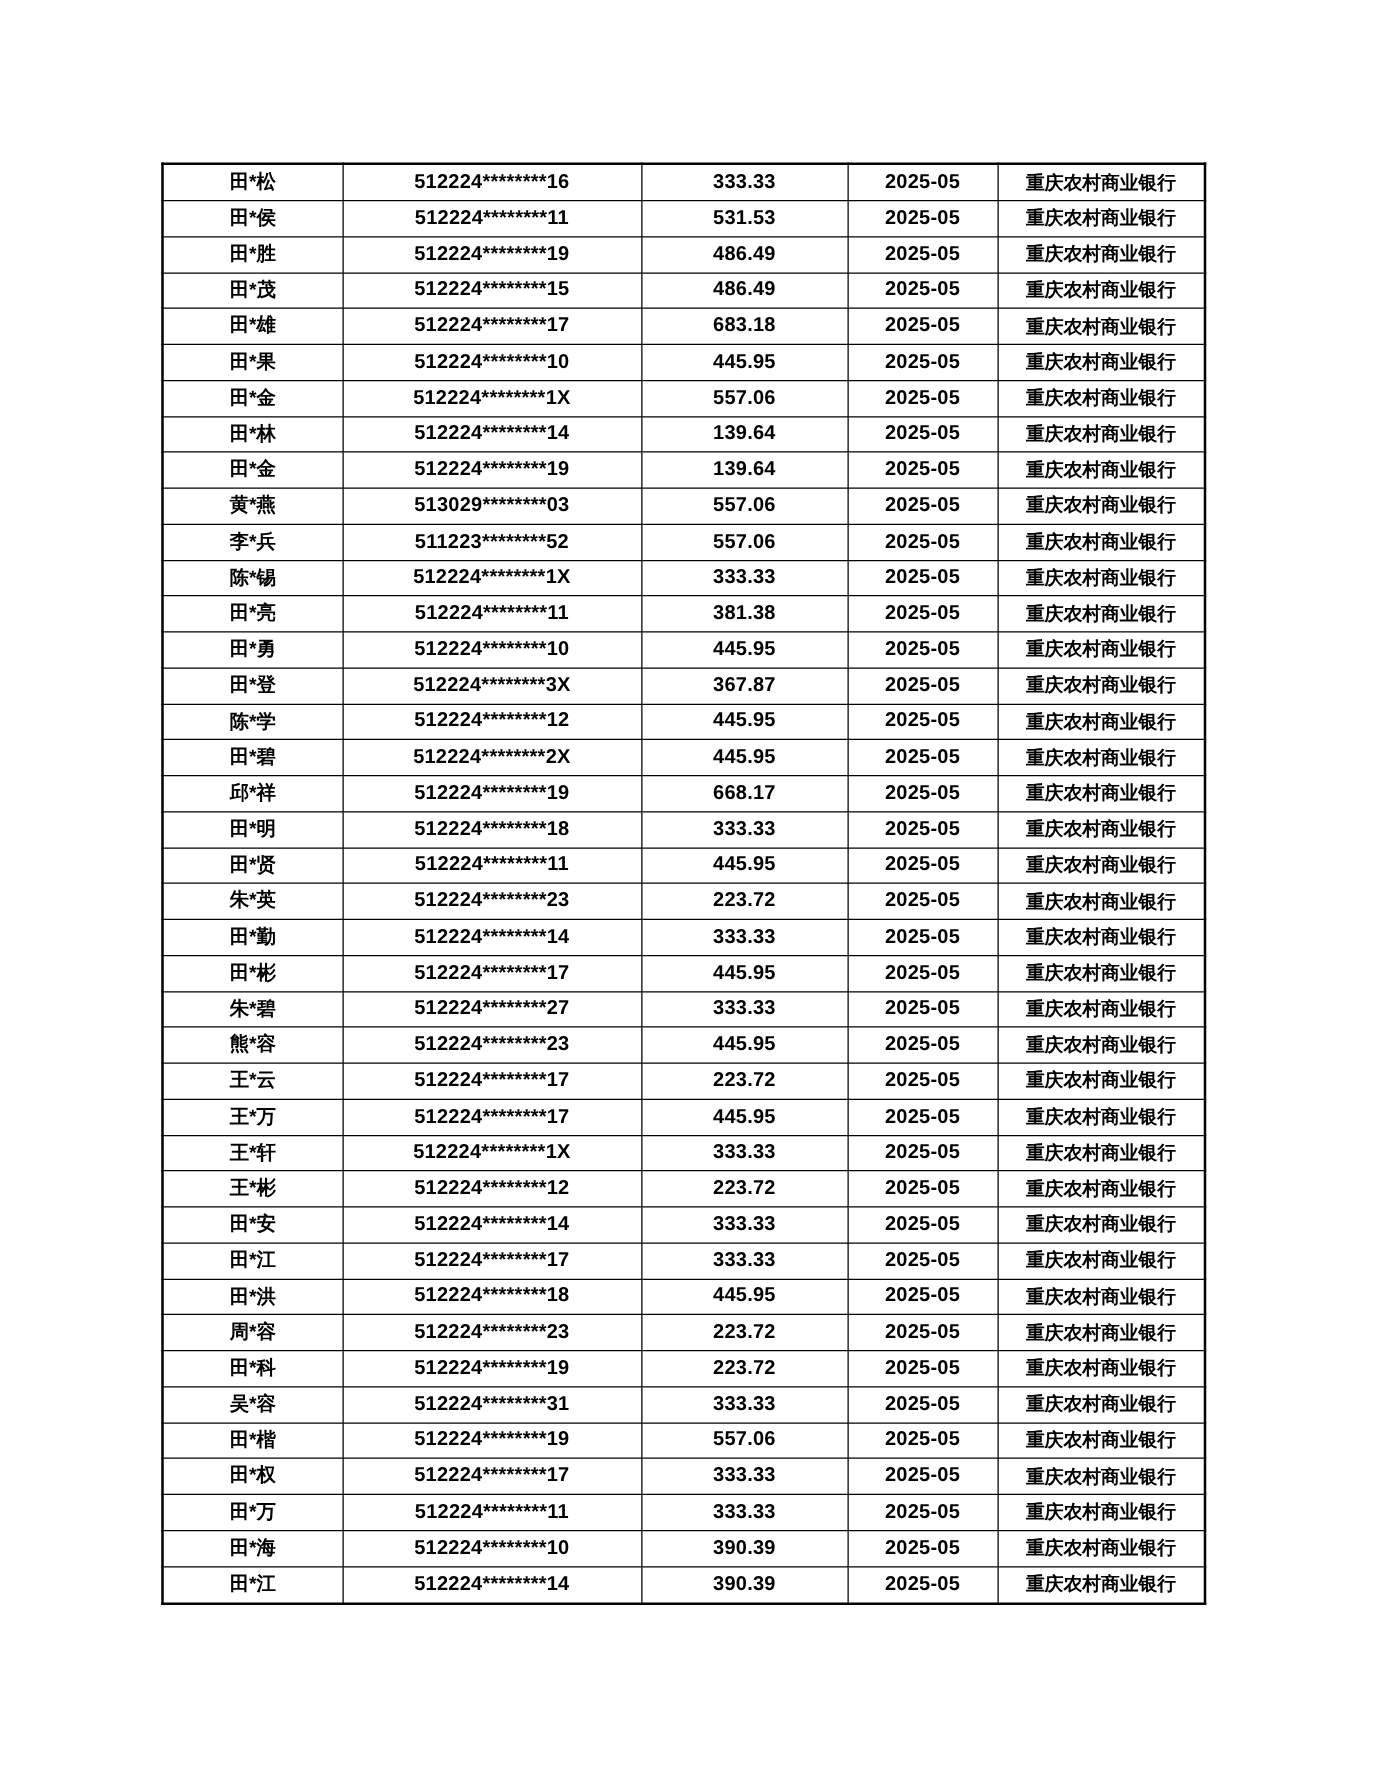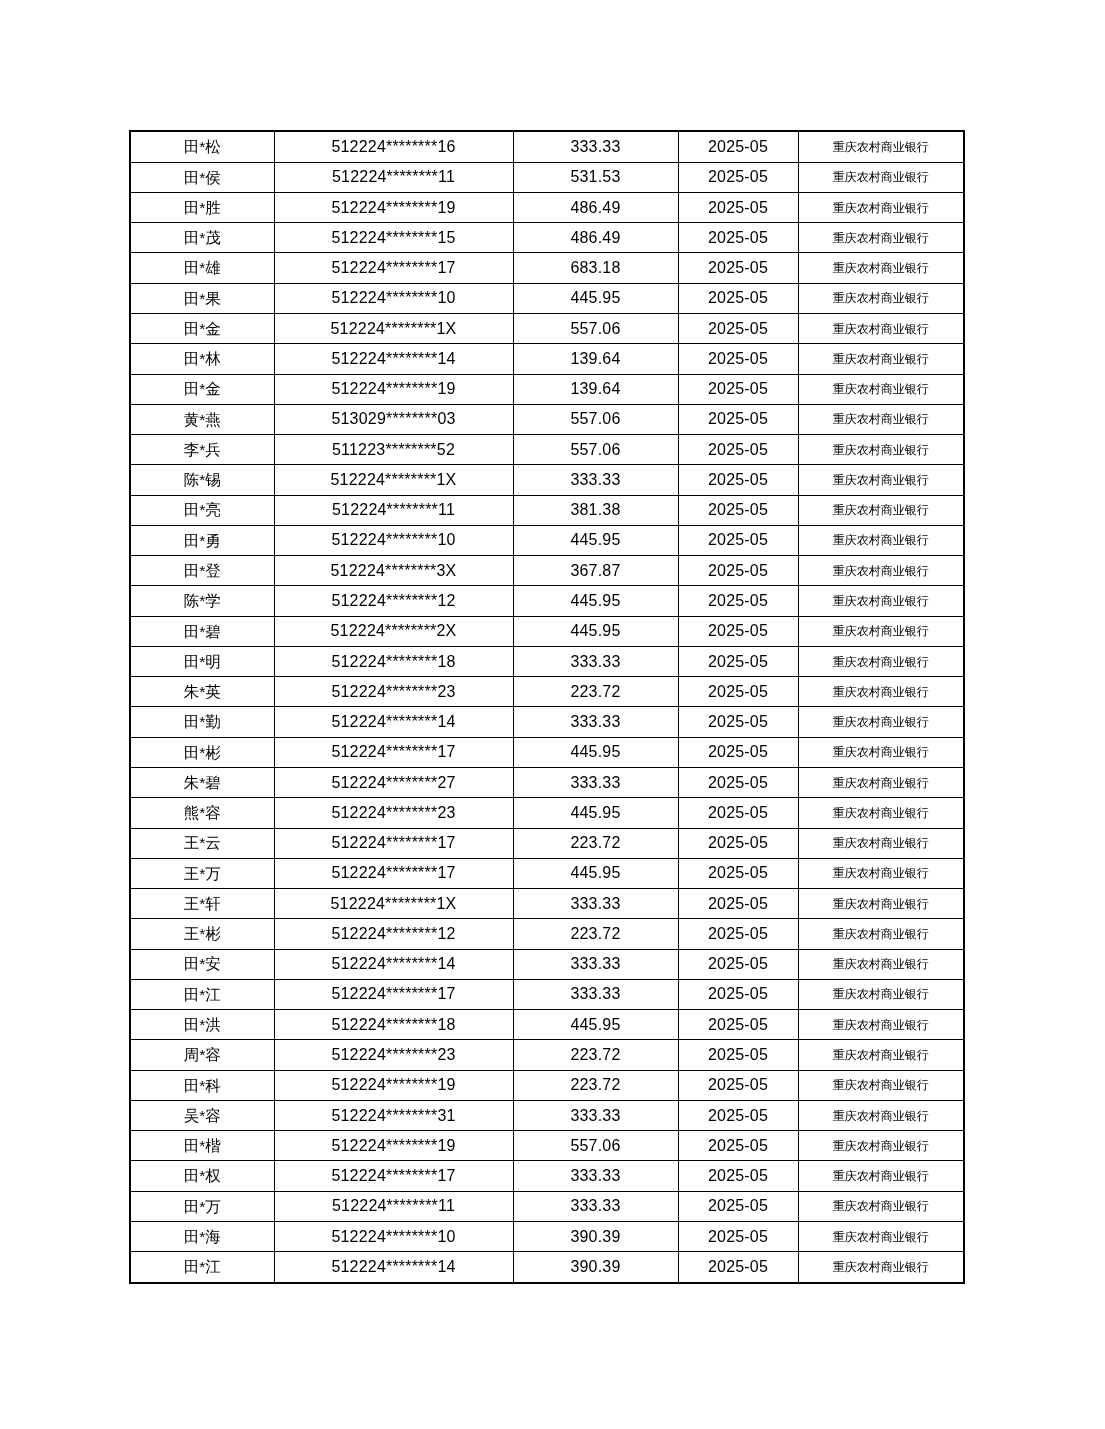--- a/index.html
+++ b/index.html
@@ -7,20 +7,21 @@
     padding: 0;
     background: #ffffff;
     font-family: "Liberation Sans", sans-serif;
   }
   .page {
     position: relative;
     width: 1105px;
     height: 1429px;
     background: #ffffff;
     overflow: hidden;
+    font-weight: bold;
   }
   table.data-table {
     position: absolute;
     left: 129px;
     top: 130px;
     width: 834px;
     height: 1154px;
     border-collapse: collapse;
     table-layout: fixed;
     border: 2px solid #000000;
@@ -36,21 +37,21 @@
     white-space: nowrap;
     overflow: hidden;
   }
   table.data-table td.c-id,
   table.data-table td.c-amount,
   table.data-table td.c-month {
     font-size: 16px;
     letter-spacing: 0.2px;
   }
   table.data-table td.c-bank {
-    font-size: 12px;
+    font-size: 15px;
   }
 </style>
 </head>
 <body>
 
 <div class="page">
   <table class="data-table">
     <colgroup>
       <col style="width:144px">
       <col style="width:239px">
@@ -172,23 +173,37 @@
           <td class="c-bank">重庆农村商业银行</td>
         </tr>
         <tr>
           <td class="c-name">田*碧</td>
           <td class="c-id">512224********2X</td>
           <td class="c-amount">445.95</td>
           <td class="c-month">2025-05</td>
           <td class="c-bank">重庆农村商业银行</td>
         </tr>
         <tr>
+          <td class="c-name">邱*祥</td>
+          <td class="c-id">512224********19</td>
+          <td class="c-amount">668.17</td>
+          <td class="c-month">2025-05</td>
+          <td class="c-bank">重庆农村商业银行</td>
+        </tr>
+        <tr>
           <td class="c-name">田*明</td>
           <td class="c-id">512224********18</td>
           <td class="c-amount">333.33</td>
+          <td class="c-month">2025-05</td>
+          <td class="c-bank">重庆农村商业银行</td>
+        </tr>
+        <tr>
+          <td class="c-name">田*贤</td>
+          <td class="c-id">512224********11</td>
+          <td class="c-amount">445.95</td>
           <td class="c-month">2025-05</td>
           <td class="c-bank">重庆农村商业银行</td>
         </tr>
         <tr>
           <td class="c-name">朱*英</td>
           <td class="c-id">512224********23</td>
           <td class="c-amount">223.72</td>
           <td class="c-month">2025-05</td>
           <td class="c-bank">重庆农村商业银行</td>
         </tr>

